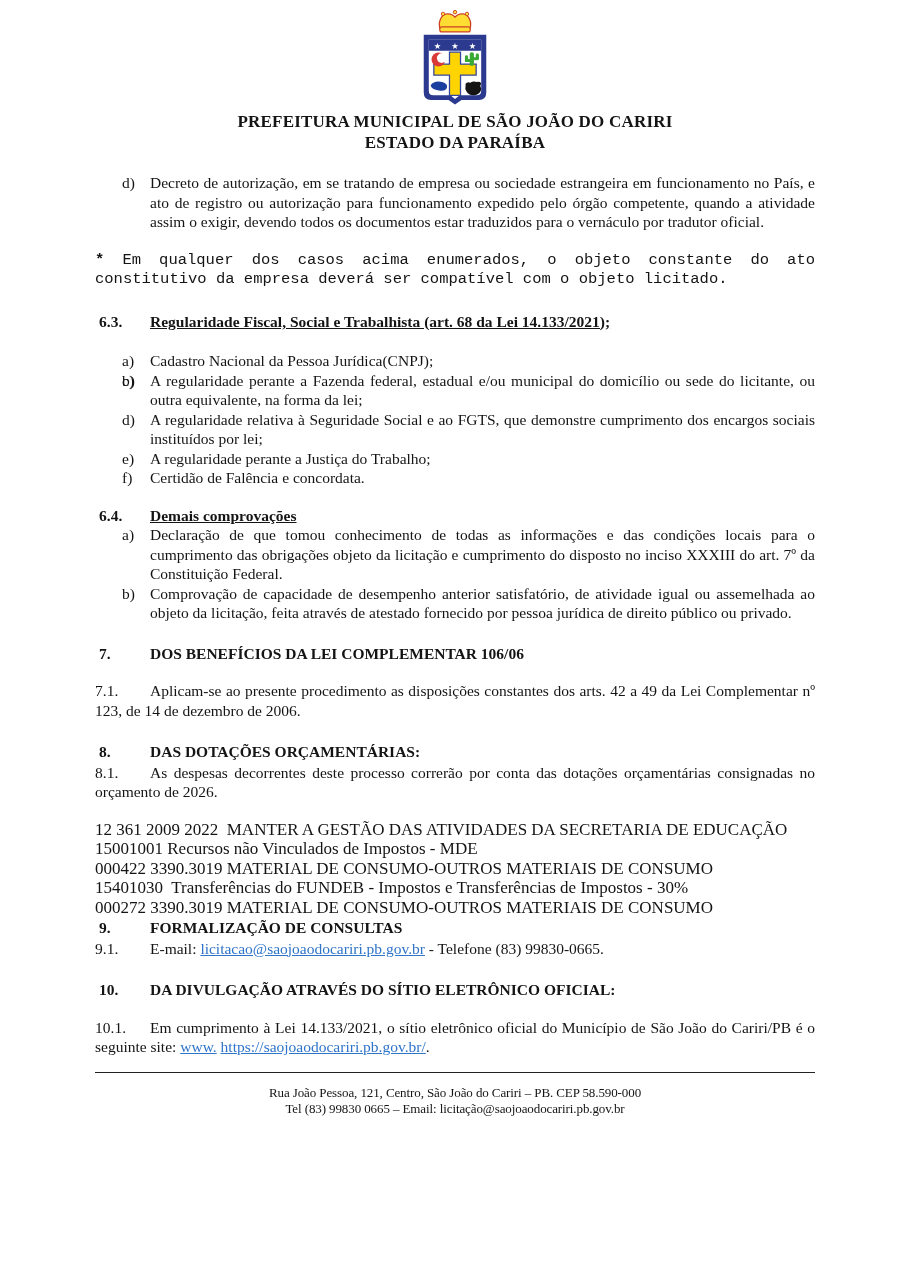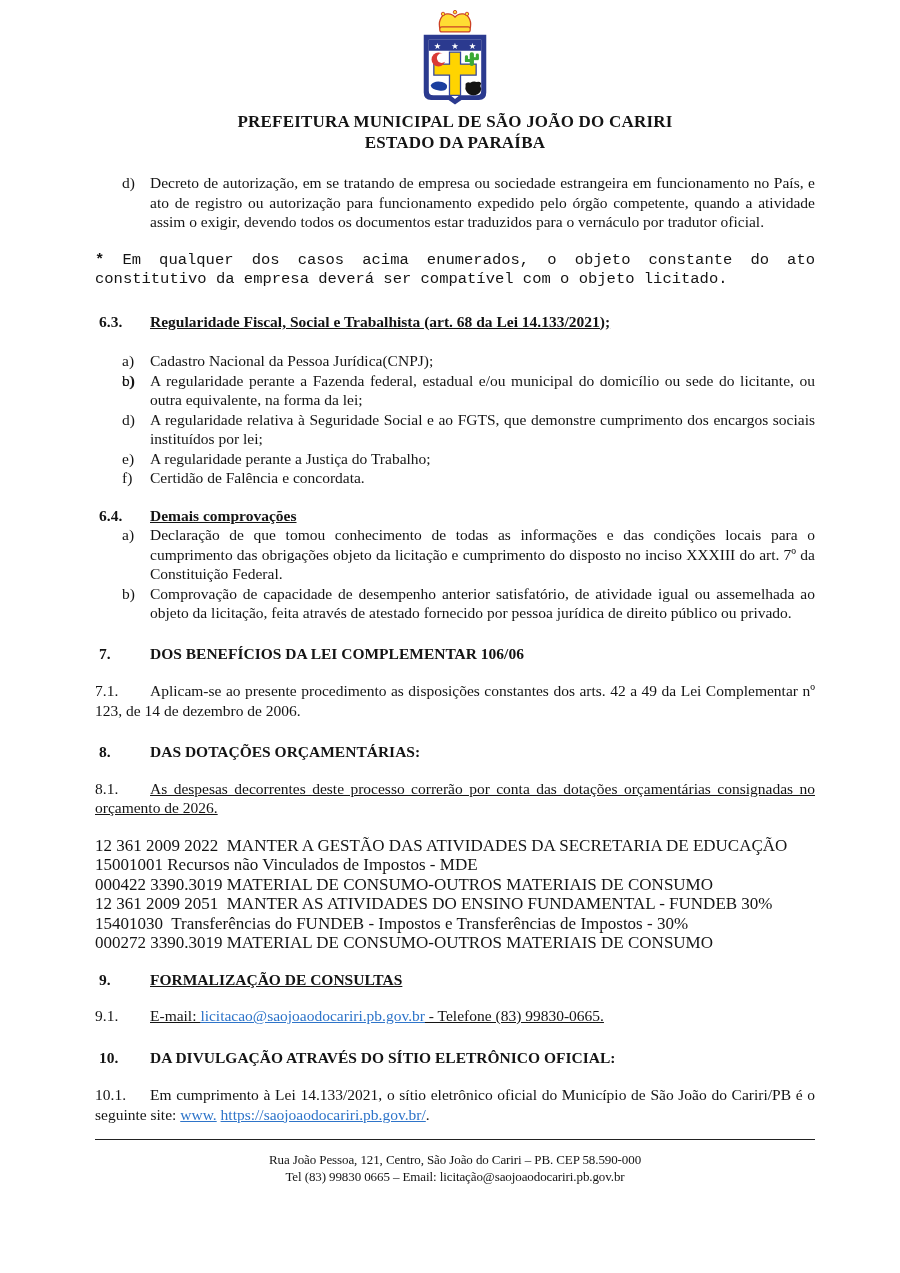--- a/index.html
+++ b/index.html
@@ -34,21 +34,21 @@
   .footer{
     margin-top:15px;
     border-top:1px solid #222;
     padding-top:12px;
     font-size:13px;line-height:16.5px;
     text-align:center;
     letter-spacing:-0.1px;
   }
   .bold{font-weight:bold;}
   .mt20{margin-top:20px;} .mt19{margin-top:19px;font-family:Liberation Mono, monospace;} .mt18{margin-top:18px;}
-  .mt17{margin-top:17px;text-decoration:underline;} .mt22{margin-top:22px;} .mt21{margin-top:21px;}
+  .mt17{margin-top:1px;} .mt22{margin-top:22px;} .mt21{margin-top:21px;}
 </style>
 </head>
 <body>
 
 <div class="page">
 
   <svg class="crest" width="92" height="103" viewBox="0 0 100 112" aria-hidden="true">
 
     <path d="M34,24 C31,15 35,7.5 41,6.5 C45,6 48,7.5 50,10 C52,7.5 55,6 59,6.5 C65,7.5 69,15 66,24 Z" fill="#FFDD33" stroke="#CC4125" stroke-width="1.4"></path>
     <circle cx="37" cy="6.5" r="1.9" fill="#FFDD33" stroke="#CC4125" stroke-width="1"></circle>
@@ -151,21 +151,20 @@
   <div class="sec-head mt22">
     <span class="num">8.</span>
     <span>DAS DOTAÇÕES ORÇAMENTÁRIAS:</span>
   </div>
   <p class="para mt17"><span class="pnum">8.1.</span><span>As despesas decorrentes deste processo correrão por conta das dotações orçamentárias consignadas no orçamento de 2026.</span></p>
 
   <div class="budget mt18">
     <div>12 361 2009 2022&nbsp; MANTER A GESTÃO DAS ATIVIDADES DA SECRETARIA DE EDUCAÇÃO</div>
     <div>15001001 Recursos não Vinculados de Impostos - MDE</div>
     <div>000422 3390.3019 MATERIAL DE CONSUMO-OUTROS MATERIAIS DE CONSUMO</div>
-    <div>12 361 2009 2051&nbsp; MANTER AS ATIVIDADES DO ENSINO FUNDAMENTAL - FUNDEB 30%</div>
     <div>15401030&nbsp; Transferências do FUNDEB - Impostos e Transferências de Impostos - 30%</div>
     <div>000272 3390.3019 MATERIAL DE CONSUMO-OUTROS MATERIAIS DE CONSUMO</div>
   </div>
 
   <div class="sec-head mt17">
     <span class="num">9.</span>
     <span>FORMALIZAÇÃO DE CONSULTAS</span>
   </div>
   <p class="para mt17"><span class="pnum">9.1.</span><span>E-mail: </span><a class="doclink" style="color:#2E74C9">licitacao@saojoaodocariri.pb.gov.br</a><span> - Telefone (83) 99830-0665.</span></p>
 

